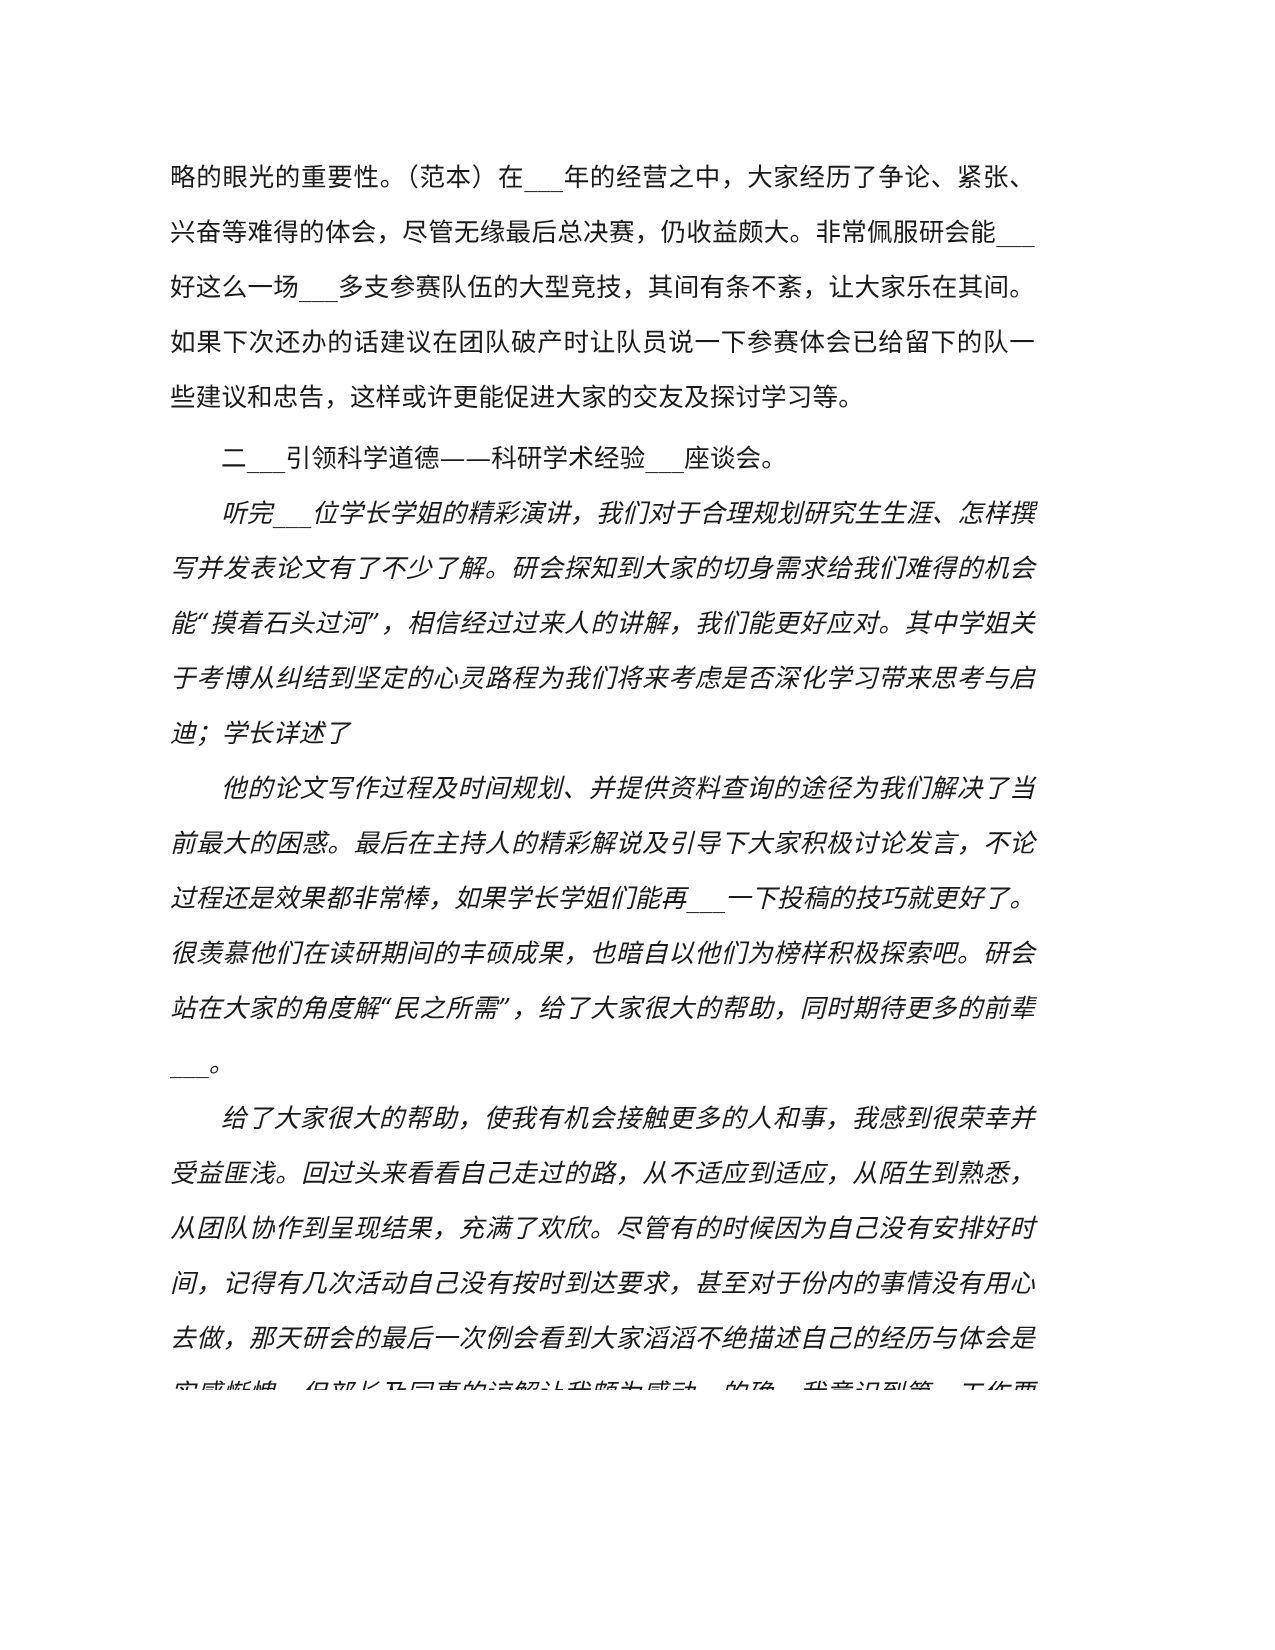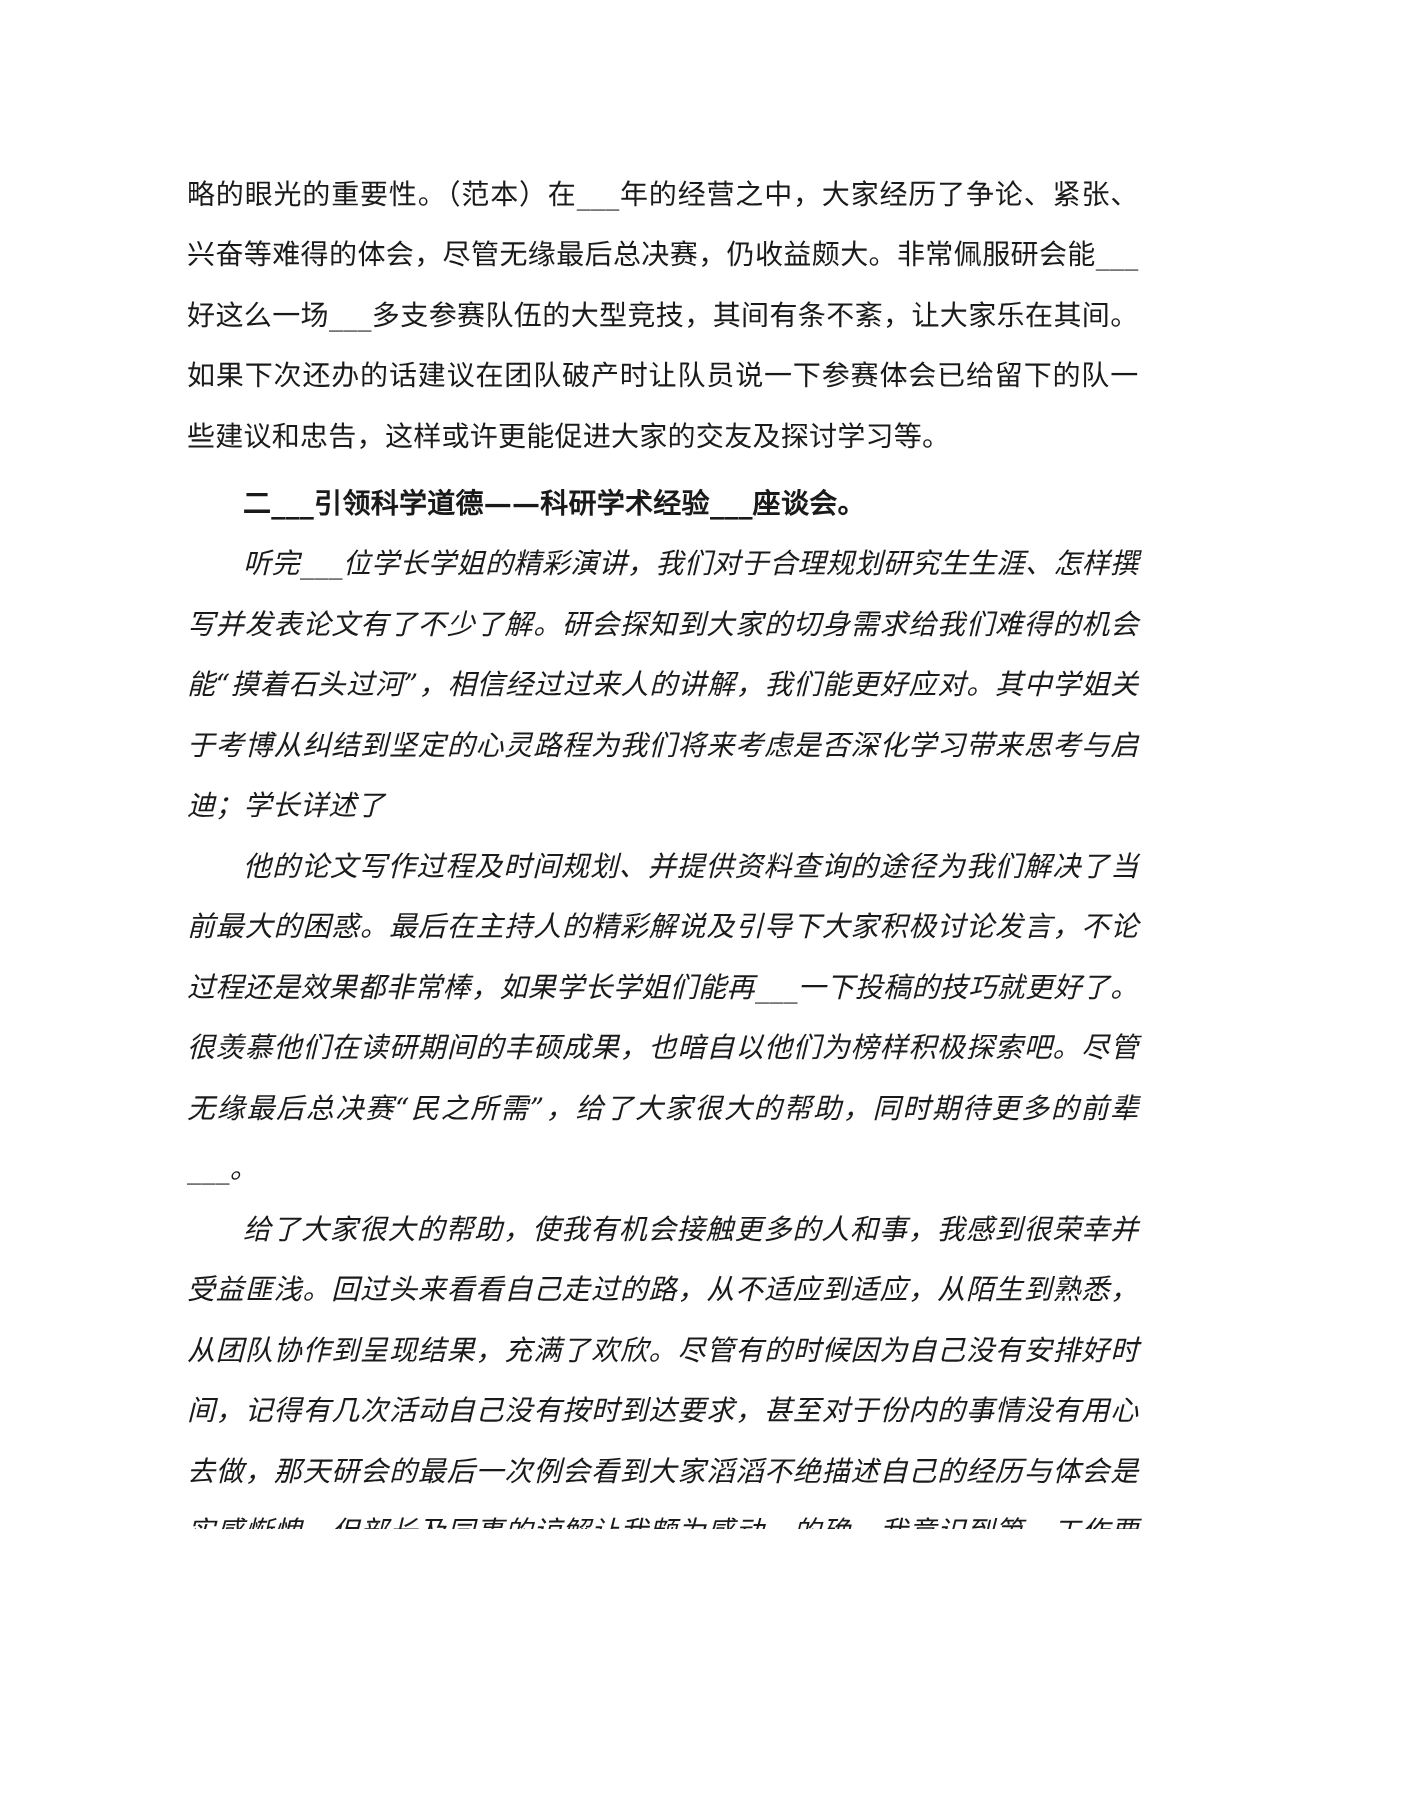--- a/index.html
+++ b/index.html
@@ -34,32 +34,32 @@
     text-align: justify;
     text-justify: inter-ideograph;
     letter-spacing: 0.2px;
     color: #1a1a1a;
   }
   p.indent {
     text-indent: 51px;
     font-style: italic;
   }
   p.heading {
-    font-weight: bold;
+    font-weight: normal;
     text-indent: 51px;
     margin-top: 6px;
   }
   p.blk {
     margin-top: 2px;
   }
 </style>
 </head>
 <body>
 
 <div class="page">
   <div class="content">
     <p class="blk">略的眼光的重要性。（范本）在___年的经营之中，大家经历了争论、紧张、兴奋等难得的体会，尽管无缘最后总决赛，仍收益颇大。非常佩服研会能___好这么一场___多支参赛队伍的大型竞技，其间有条不紊，让大家乐在其间。如果下次还办的话建议在团队破产时让队员说一下参赛体会已给留下的队一些建议和忠告，这样或许更能促进大家的交友及探讨学习等。</p>
     <p class="heading">二___引领科学道德——科研学术经验___座谈会。</p>
     <p class="indent">听完___位学长学姐的精彩演讲，我们对于合理规划研究生生涯、怎样撰写并发表论文有了不少了解。研会探知到大家的切身需求给我们难得的机会能“摸着石头过河”，相信经过过来人的讲解，我们能更好应对。其中学姐关于考博从纠结到坚定的心灵路程为我们将来考虑是否深化学习带来思考与启迪；学长详述了</p>
-    <p class="indent">他的论文写作过程及时间规划、并提供资料查询的途径为我们解决了当前最大的困惑。最后在主持人的精彩解说及引导下大家积极讨论发言，不论过程还是效果都非常棒，如果学长学姐们能再___一下投稿的技巧就更好了。很羡慕他们在读研期间的丰硕成果，也暗自以他们为榜样积极探索吧。尽管无缘最后总决赛“民之所需”，给了大家很大的帮助，同时期待更多的前辈___。</p>
+    <p class="indent">他的论文写作过程及时间规划、并提供资料查询的途径为我们解决了当前最大的困惑。最后在主持人的精彩解说及引导下大家积极讨论发言，不论过程还是效果都非常棒，如果学长学姐们能再___一下投稿的技巧就更好了。很羡慕他们在读研期间的丰硕成果，也暗自以他们为榜样积极探索吧。研会站在大家的角度解“民之所需”，给了大家很大的帮助，同时期待更多的前辈___。</p>
     <p class="indent">给了大家很大的帮助，使我有机会接触更多的人和事，我感到很荣幸并受益匪浅。回过头来看看自己走过的路，从不适应到适应，从陌生到熟悉，从团队协作到呈现结果，充满了欢欣。尽管有的时候因为自己没有安排好时间，记得有几次活动自己没有按时到达要求，甚至对于份内的事情没有用心去做，那天研会的最后一次例会看到大家滔滔不绝描述自己的经历与体会是实感惭愧，但部长及同事的谅解让我颇为感动。的确，我意识到第一工作要有积极性，第二是不为则已，要做就尽力去做，泛而不精不仅破坏自己的形象更给___带来负担。</p>
   </div>
 </div>
 
 </body></html>

